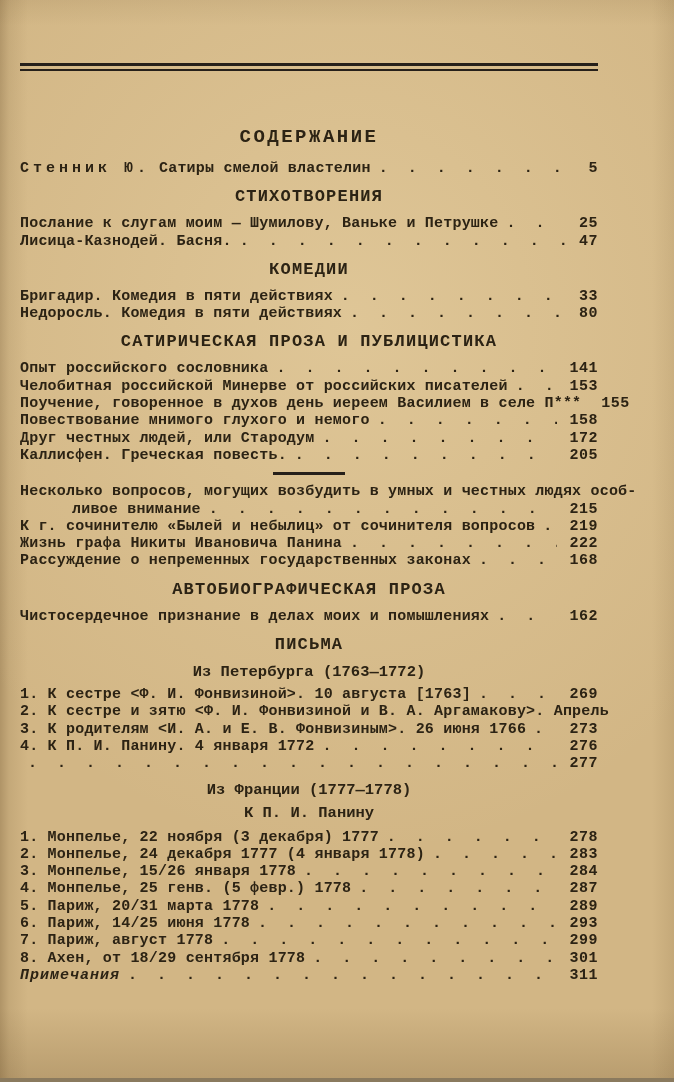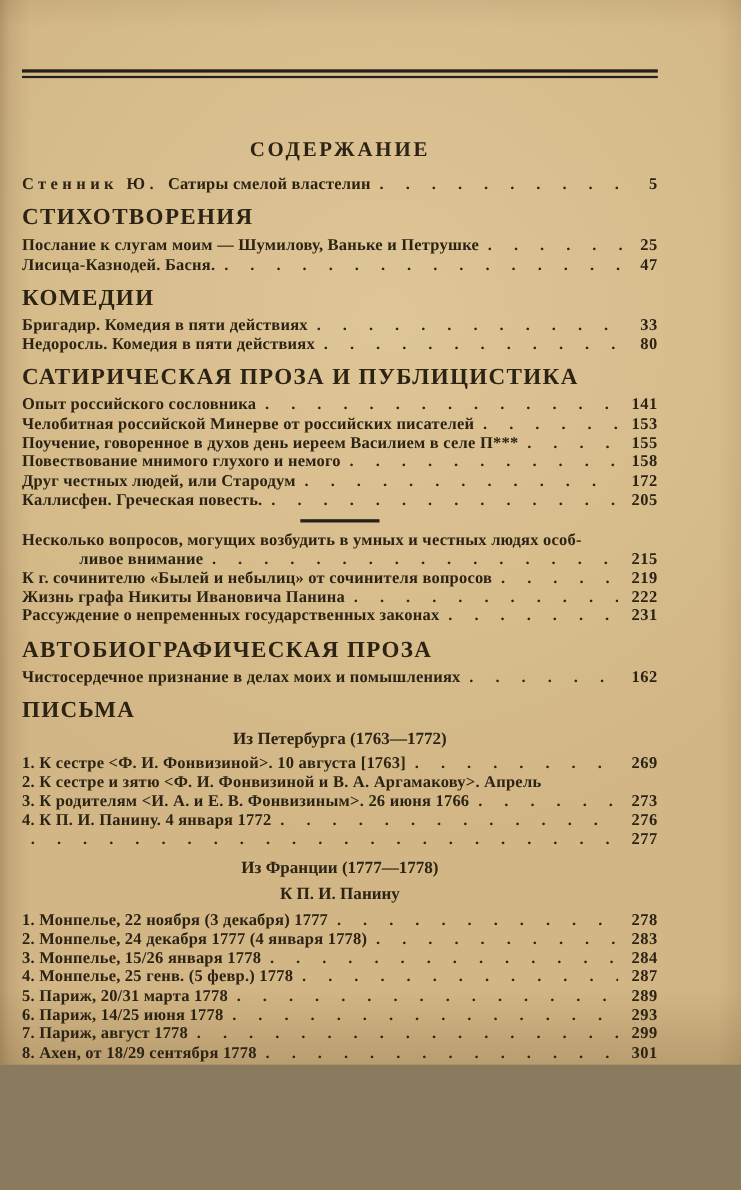--- a/index.html
+++ b/index.html
@@ -1,28 +1,28 @@
 <!DOCTYPE html>
 <html lang="ru"><head>
 <meta charset="utf-8">
 <style>
   html,body { margin:0; padding:0; background:#8a7a5e; }
   .page {
     position:relative;
-    width:674px; height:968px;
+    width:674px; height:1078px;
     margin:0 auto;
     overflow:hidden;
     background-color:#d2b685;
     background-image:
       radial-gradient(130% 90% at 52% 30%, rgba(238,217,172,0.45) 0%, rgba(210,182,133,0) 55%),
       linear-gradient(90deg, rgba(96,70,34,0.30) 0px, rgba(96,70,34,0.12) 9px, rgba(96,70,34,0) 28px),
       linear-gradient(270deg, rgba(96,70,34,0.12) 0px, rgba(96,70,34,0) 22px),
       linear-gradient(0deg, rgba(96,70,34,0.22) 0px, rgba(96,70,34,0) 70px),
       linear-gradient(180deg, rgba(96,70,34,0.10) 0px, rgba(96,70,34,0) 26px);
-    font-family:Liberation Serif, serif;
+    font-family:Liberation Mono, monospace;
     font-weight:700;
     color:#2c2314;
   }
   .content { position:absolute; left:20px; top:0; width:578px; }
   .rule {
     margin-top:63px;
     height:3px;
     border-top:3px solid #26201a;
     border-bottom:2px solid #26201a;
   }
@@ -45,21 +45,22 @@
     overflow:hidden; white-space:nowrap;
     text-align:right;
     margin:0 12px 0 8px;
   }
   .leader::after {
     content:"........................................";
     letter-spacing:20px;
   }
   .pg { width:38px; text-align:right; letter-spacing:0.5px; }
   .heading {
-    font-size:21px;
+    text-align:center;
+    font-size:17px;
     letter-spacing:1.2px;
     margin:11px 0 9px;
     height:18px; line-height:18px;
   }
   .subheading, .subheading2 {
     text-align:center;
     font-size:15.5px;
     margin:8px 0 5px;
     height:18px; line-height:18px;
   }
@@ -152,21 +153,21 @@
           <span class="pg">219</span>
         </div>
         <div class="row">
           <span class="t">Жизнь графа Никиты Ивановича Панина</span>
           <span class="leader"></span>
           <span class="pg">222</span>
         </div>
         <div class="row">
           <span class="t">Рассуждение о непременных государственных законах</span>
           <span class="leader"></span>
-          <span class="pg">231</span>
+          <span class="pg">168</span>
         </div>
         <div class="heading">АВТОБИОГРАФИЧЕСКАЯ ПРОЗА</div>
         <div class="row">
           <span class="t">Чистосердечное признание в делах моих и помышлениях</span>
           <span class="leader"></span>
           <span class="pg">162</span>
         </div>
         <div class="heading">ПИСЬМА</div>
         <div class="subheading">Из Петербурга (1763—1772)</div>
         <div class="row">

